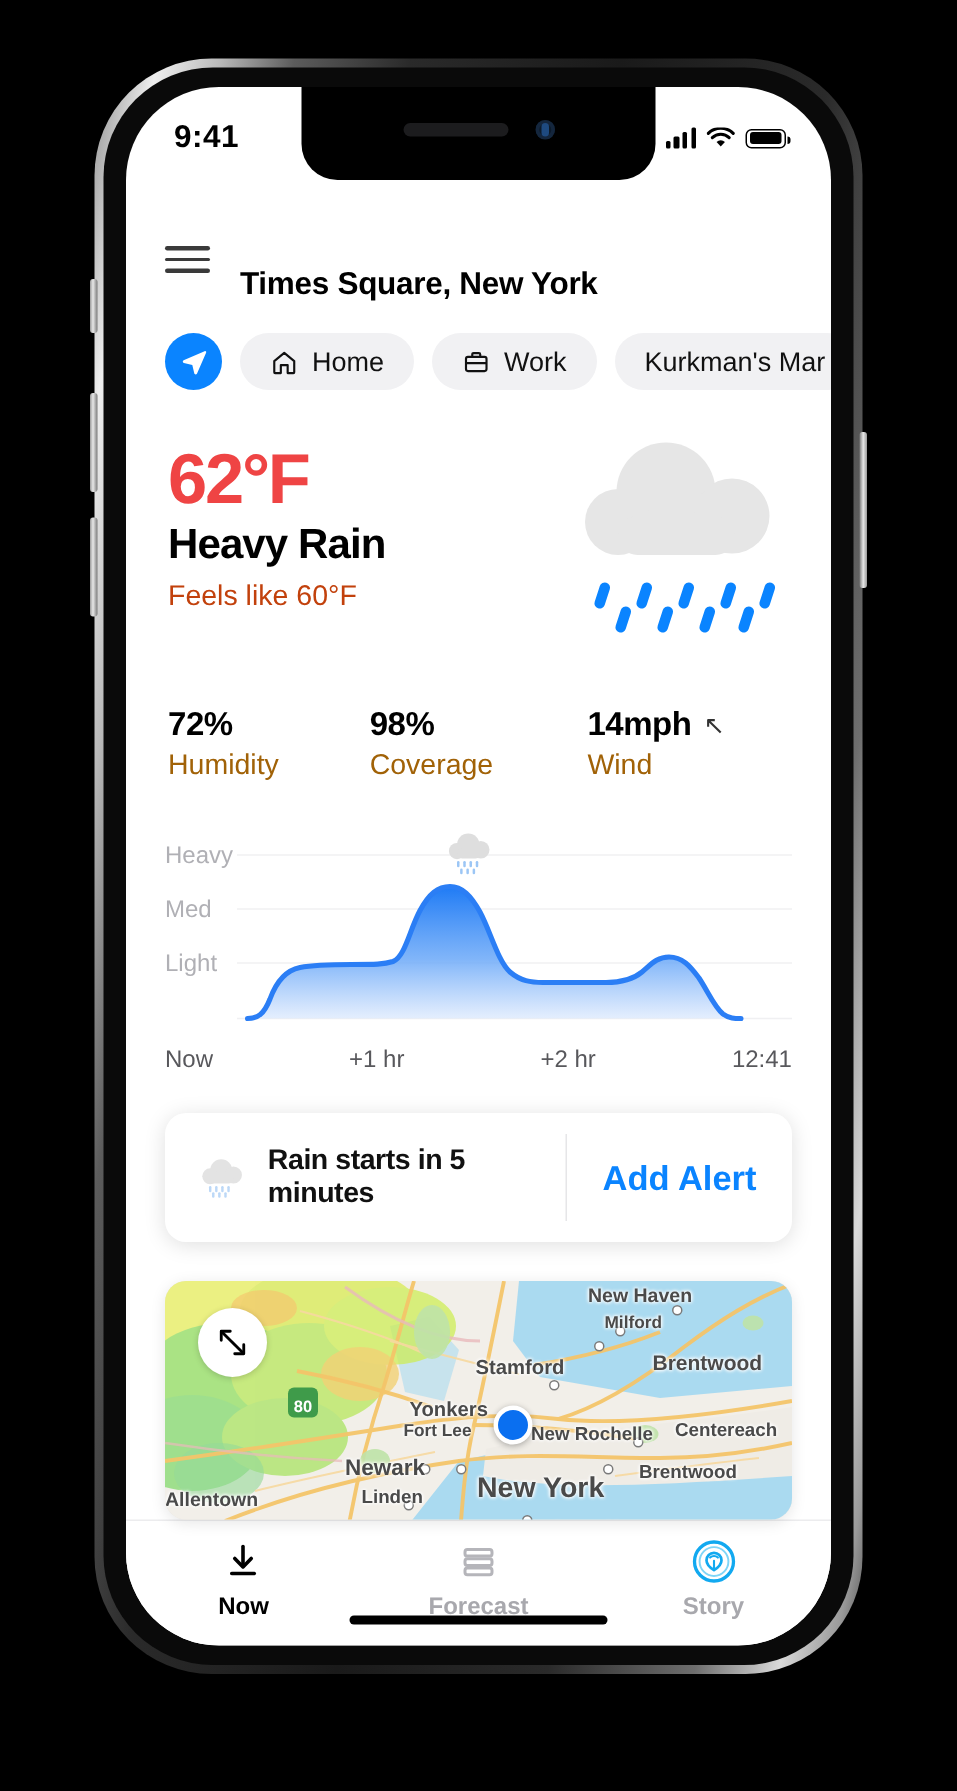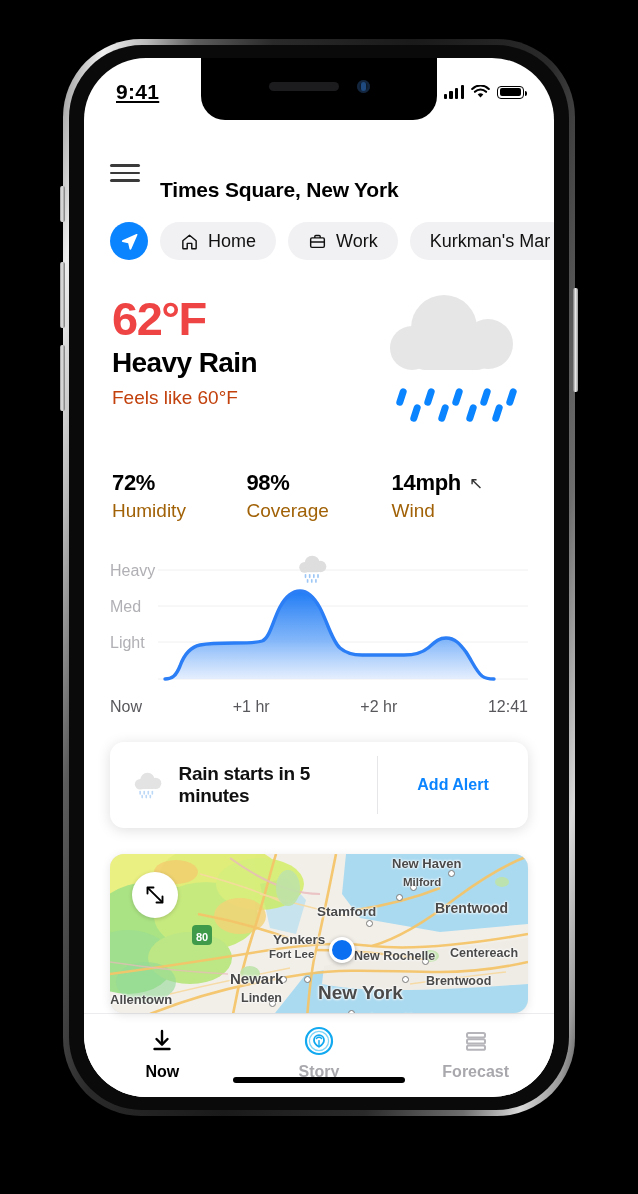--- a/index.html
+++ b/index.html
@@ -61,21 +61,21 @@
   }
   .notch-cam::after {
     content:""; position:absolute; left:4px; top:2px; width:5px; height:9px;
     border-radius:3px; background:#1e4a80;
   }
 
   
   .statusbar {
     position: absolute; top: 0; left: 0; width: 470px; height: 62px;
     display: flex; align-items: center; justify-content: space-between;
-    padding: 0 30px 0 32px; z-index: 30; text-decoration: underline;
+    padding: 0 30px 0 32px; z-index: 30;
   }
   .status-time { font-size: 21px; font-weight: 700; color: #000; letter-spacing: .3px; margin-top: 6px; }
   .status-icons { display: flex; align-items: center; gap: 7px; margin-top: 6px; }
   .bars { display: flex; align-items: flex-end; gap: 2.2px; height: 13px; }
   .bars i { display:block; width: 3.4px; background: #000; border-radius: 1px; }
   .bars i:nth-child(1){height:5px}.bars i:nth-child(2){height:8px}
   .bars i:nth-child(3){height:11px}.bars i:nth-child(4){height:13.5px}
   .battery { width: 27px; height: 13px; border: 1.8px solid #000; border-radius: 4px; position: relative; }
   .battery::after { content:""; position:absolute; right:-4px; top:4px; width:2.2px; height:5px;
                     background:#000; border-radius:0 2px 2px 0; }
@@ -127,21 +127,21 @@
   .peak-cloud { position:absolute; left:186px; top:-4px; width:34px; height:30px; }
 
   
   .alert-card { margin: 26px 26px 0 26px; height: 96px; background:#fff;
                 border-radius:14px; display:flex; align-items:stretch;
                 box-shadow: 0 2px 14px rgba(0,0,0,.13); }
   .alert-left { flex:1; display:flex; align-items:center; gap:14px; padding-left:22px; }
   .alert-text { font-size:19px; font-weight:700; color:#111; letter-spacing:-.3px; }
   .alert-div { width:1px; background:#e6e6e8; margin:14px 0; }
   .alert-action { width:150px; display:flex; align-items:center; justify-content:center;
-                  font-size:16px; font-weight:700; color:#0a84ff; }
+                  font-size:23px; font-weight:700; color:#0a84ff; }
 
   
   .map-card { margin: 26px 26px 0 26px; height: 178px; border-radius:14px;
               overflow:hidden; position:relative; background:#e8e4dc;
               box-shadow: 0 2px 10px rgba(0,0,0,.10); }
   .map-expand { position:absolute; left:22px; top:18px; width:46px; height:46px;
                 border-radius:50%; background:#fff; display:flex;
                 align-items:center; justify-content:center; z-index:5;
                 box-shadow:0 1px 4px rgba(0,0,0,.18); }
   .map-dot { position:absolute; left:219px; top:83px; width:26px; height:26px;
@@ -493,39 +493,39 @@
               <path d="M7.5 11 13 16.6 18.5 11" fill="none" stroke="#000" stroke-width="2.4" stroke-linecap="round" stroke-linejoin="round"></path>
               <path d="M5.5 21h15" stroke="#000" stroke-width="2.4" stroke-linecap="round"></path>
             </svg>
           </div>
           <div class="tab-lbl">Now</div>
         </div>
 
 
         <div class="tab">
           <div class="tab-ico">
+            <svg width="26" height="26" viewBox="0 0 26 26">
+              <rect x="4" y="5" width="18" height="4.4" rx="1.6" fill="none" stroke="#b5b5ba" stroke-width="2"></rect>
+              <rect x="4" y="11.2" width="18" height="4.4" rx="1.6" fill="none" stroke="#b5b5ba" stroke-width="2"></rect>
+              <rect x="4" y="17.4" width="18" height="4.4" rx="1.6" fill="none" stroke="#b5b5ba" stroke-width="2"></rect>
+            </svg>
+          </div>
+          <div class="tab-lbl">Forecast</div>
+        </div>
+
+        <div class="tab">
+          <div class="tab-ico">
             <svg width="30" height="30" viewBox="0 0 30 30">
               <circle cx="15" cy="15" r="13" fill="none" stroke="#12a9f0" stroke-width="2.2"></circle>
               <circle cx="15" cy="15" r="9.6" fill="none" stroke="#7fd5f7" stroke-width="1.3"></circle>
               <path d="M15 9.2c2.8 0 5 2.2 5 5 0 3-2.4 5-5 6.6-2.6-1.6-5-3.6-5-6.6 0-2.8 2.2-5 5-5z" fill="none" stroke="#12a9f0" stroke-width="1.8" stroke-linejoin="round"></path>
               <path d="M12.4 12.4a3.6 3.6 0 0 1 5.2 0" fill="none" stroke="#12a9f0" stroke-width="1.4" stroke-linecap="round"></path>
               <path d="M15 14.6v5.6" stroke="#12a9f0" stroke-width="1.4" stroke-linecap="round"></path>
             </svg>
           </div>
           <div class="tab-lbl">Story</div>
         </div>
-
-        <div class="tab">
-          <div class="tab-ico">
-            <svg width="26" height="26" viewBox="0 0 26 26">
-              <rect x="4" y="5" width="18" height="4.4" rx="1.6" fill="none" stroke="#b5b5ba" stroke-width="2"></rect>
-              <rect x="4" y="11.2" width="18" height="4.4" rx="1.6" fill="none" stroke="#b5b5ba" stroke-width="2"></rect>
-              <rect x="4" y="17.4" width="18" height="4.4" rx="1.6" fill="none" stroke="#b5b5ba" stroke-width="2"></rect>
-            </svg>
-          </div>
-          <div class="tab-lbl">Forecast</div>
-        </div>
       </div>
 
       <div class="home-indicator"></div>
     </div>
   </div>
 </div>
 
 </body></html>

